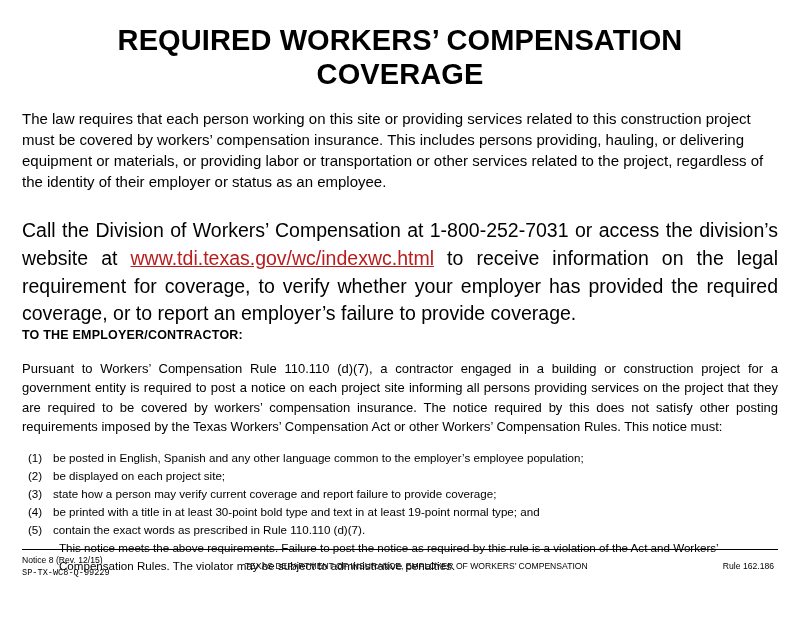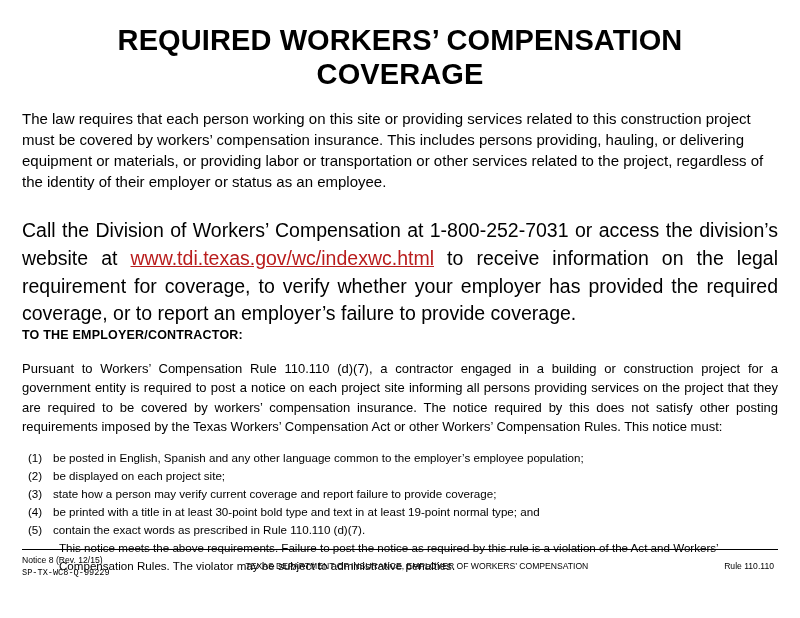--- a/index.html
+++ b/index.html
@@ -171,17 +171,17 @@
 
   </div>
 
   <div class="footer">
     <div class="footer-grid">
       <div class="footer-left">
         <div>Notice 8 (Rev. 12/15)</div>
         <div class="footer-line2">SP-TX-WC8-Q-99229</div>
       </div>
       <div class="footer-center">TEXAS DEPARTMENT OF INSURANCE, EMPLOYER OF WORKERS’ COMPENSATION</div>
-      <div class="footer-right">Rule 110.110</div>
+      <div class="footer-right">Rule 162.186</div>
     </div>
   </div>
 
 </div>
 
 </body></html>

